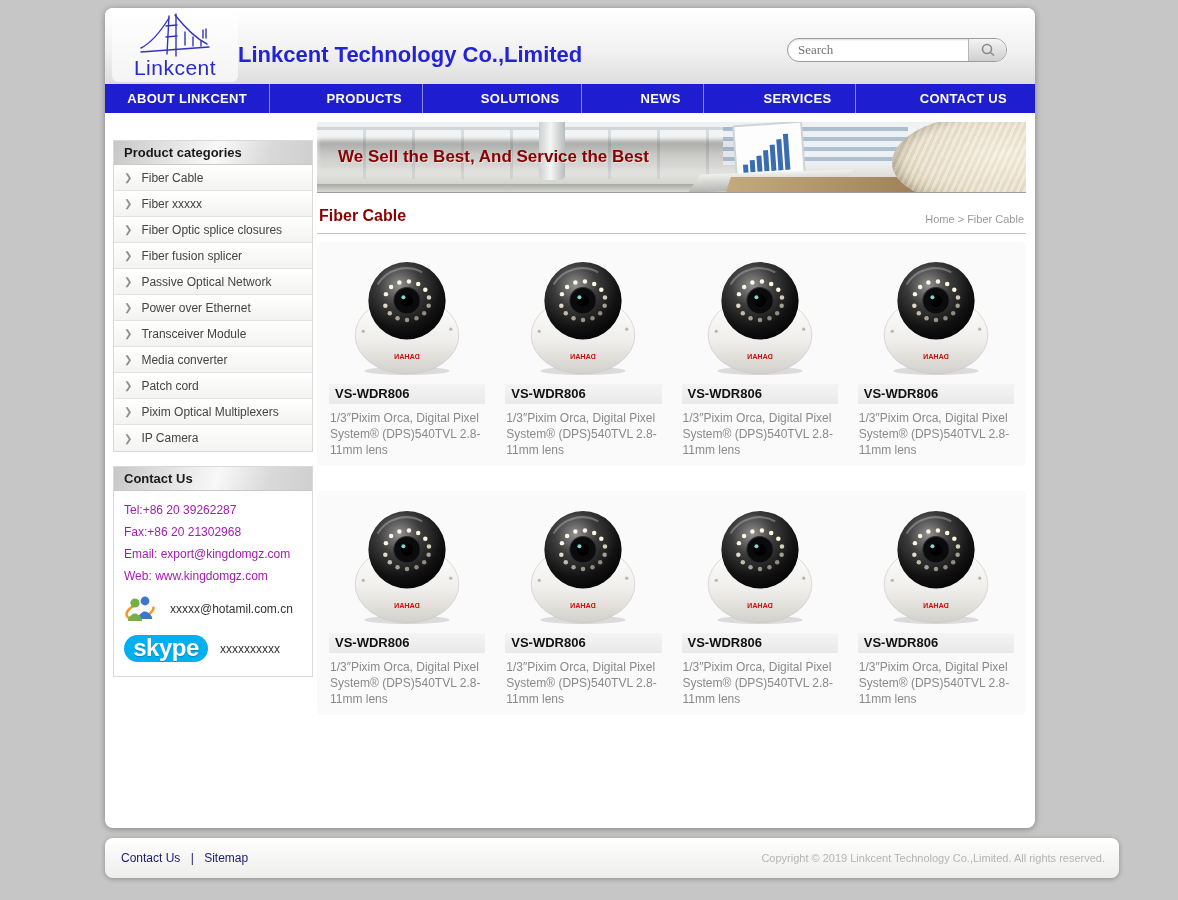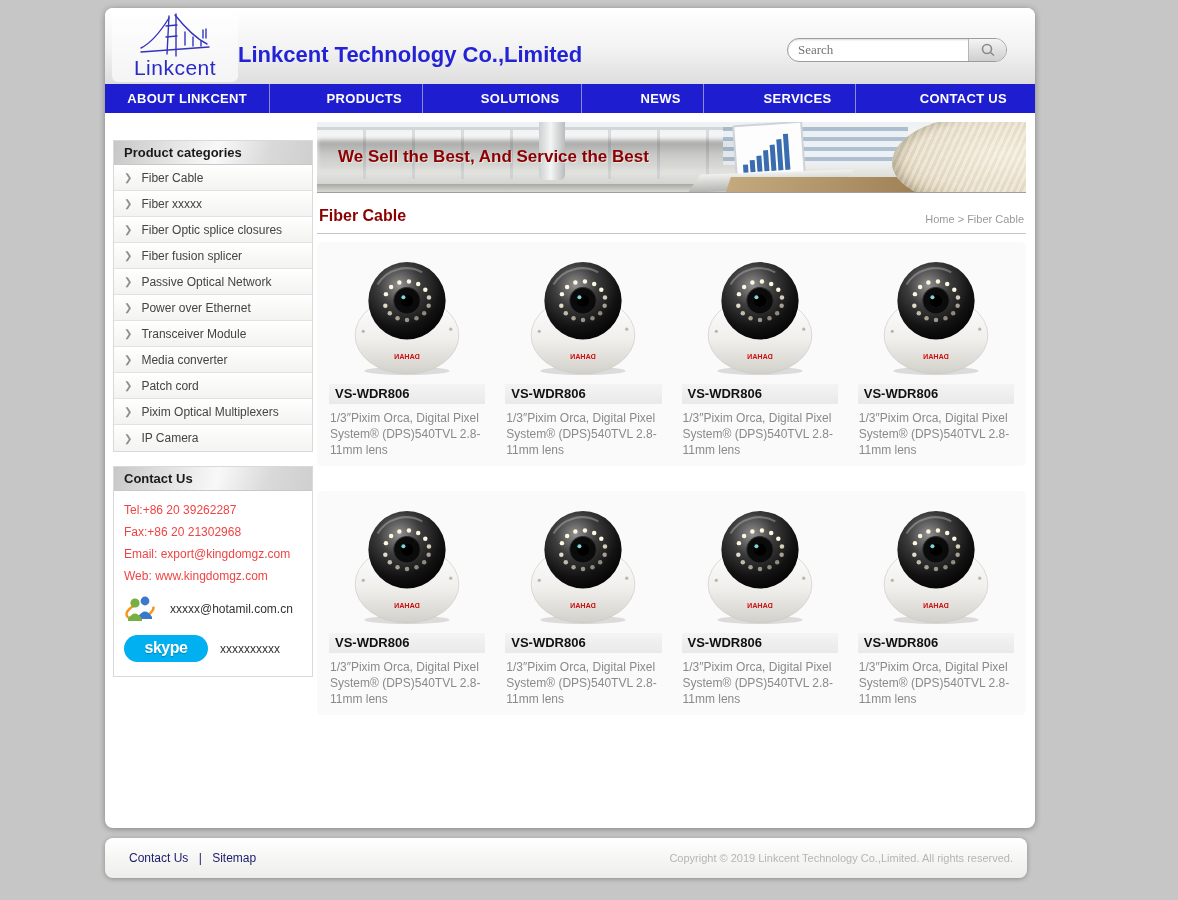--- a/index.html
+++ b/index.html
@@ -77,27 +77,27 @@
   .cat-item {
     height:26px; display:flex; align-items:center; padding-left:10px;
     background:linear-gradient(180deg,#ffffff,#f3f3f1);
     border-bottom:1px solid #e2e2e0; cursor:pointer;
     font-size:12px; color:#444;
   }
   .cat-item:last-child { border-bottom:none; }
   .chev { color:#8f8f8f; font-size:10px; font-weight:bold; margin-right:9px; }
   .contact-box { margin-top:14px; }
   .contact-body { padding:12px 10px 14px; min-height:182px; }
-  .contact-line { font-size:12px; color:#ef4444; margin-bottom:8px; }
+  .contact-line { font-size:12px; color:#a21caf; margin-bottom:8px; }
   .im-row { display:flex; align-items:center; margin-top:10px; }
   .im-row .im-text { font-size:12px; color:#333; margin-left:12px; }
   .skype-logo {
     width:84px; height:27px; border-radius:14px;
     background:var(--skype_blue,#00b0f0);
-    color:#fff; font-weight:bold; font-size:16px; text-align:center;
+    color:#fff; font-weight:bold; font-size:24px; text-align:center;
     line-height:26px; letter-spacing:-.5px;
     text-shadow:0 1px 1px rgba(0,0,0,.25);
   }
   
   .main-col { flex:1; margin-left:4px; min-width:0; }
   .banner {
     position:relative; height:71px; overflow:hidden;
     background:linear-gradient(180deg,#eef1f2 0%,#fbfbfa 46%,#e3e3e0 72%,#c9c9c5 100%);
     border-bottom:1px solid #9e9e9a;
   }
@@ -172,25 +172,25 @@
   .cell { padding:0 10px; }
   .cam-wrap { width:112px; height:120px; margin:2px auto 8px; cursor:pointer; }
   .p-title {
     height:20px; line-height:20px; padding:0 6px;
     background:linear-gradient(180deg,#f4f4f4,#e9e9e9);
     font-size:13px; font-weight:bold; color:#111; cursor:pointer;
   }
   .p-desc { margin-top:6px; font-size:12px; line-height:16px; color:#8a8a8a; padding:0 1px; }
   
   .footer-bar {
-    position:absolute; left:105px; top:838px; width:922px; height:40px;
+    position:absolute; left:105px; top:838px; width:1014px; height:40px;
     background:linear-gradient(180deg,#ffffff,#ededeb);
     border-radius:8px; box-shadow:0 1px 5px rgba(0,0,0,.3);
     display:flex; align-items:center; justify-content:space-between;
-    padding:0 14px 0 24px;
+    padding:0 14px 0 16px;
   }
   .footer-links { font-size:12px; color:var(--link_navy,#1a1a6e); }
   .footer-links span { cursor:pointer; }
   .footer-links .f-sep { margin:0 7px; cursor:default; }
   .copyright { font-size:11px; color:#b5b5b3; }
   .svg-defs { position:absolute; width:0; height:0; }
   .cam-logo { font-size:7px; font-weight:bold; fill:var(--camera_logo_red,#cc1111); }
 </style>
 </head>
 <body>

